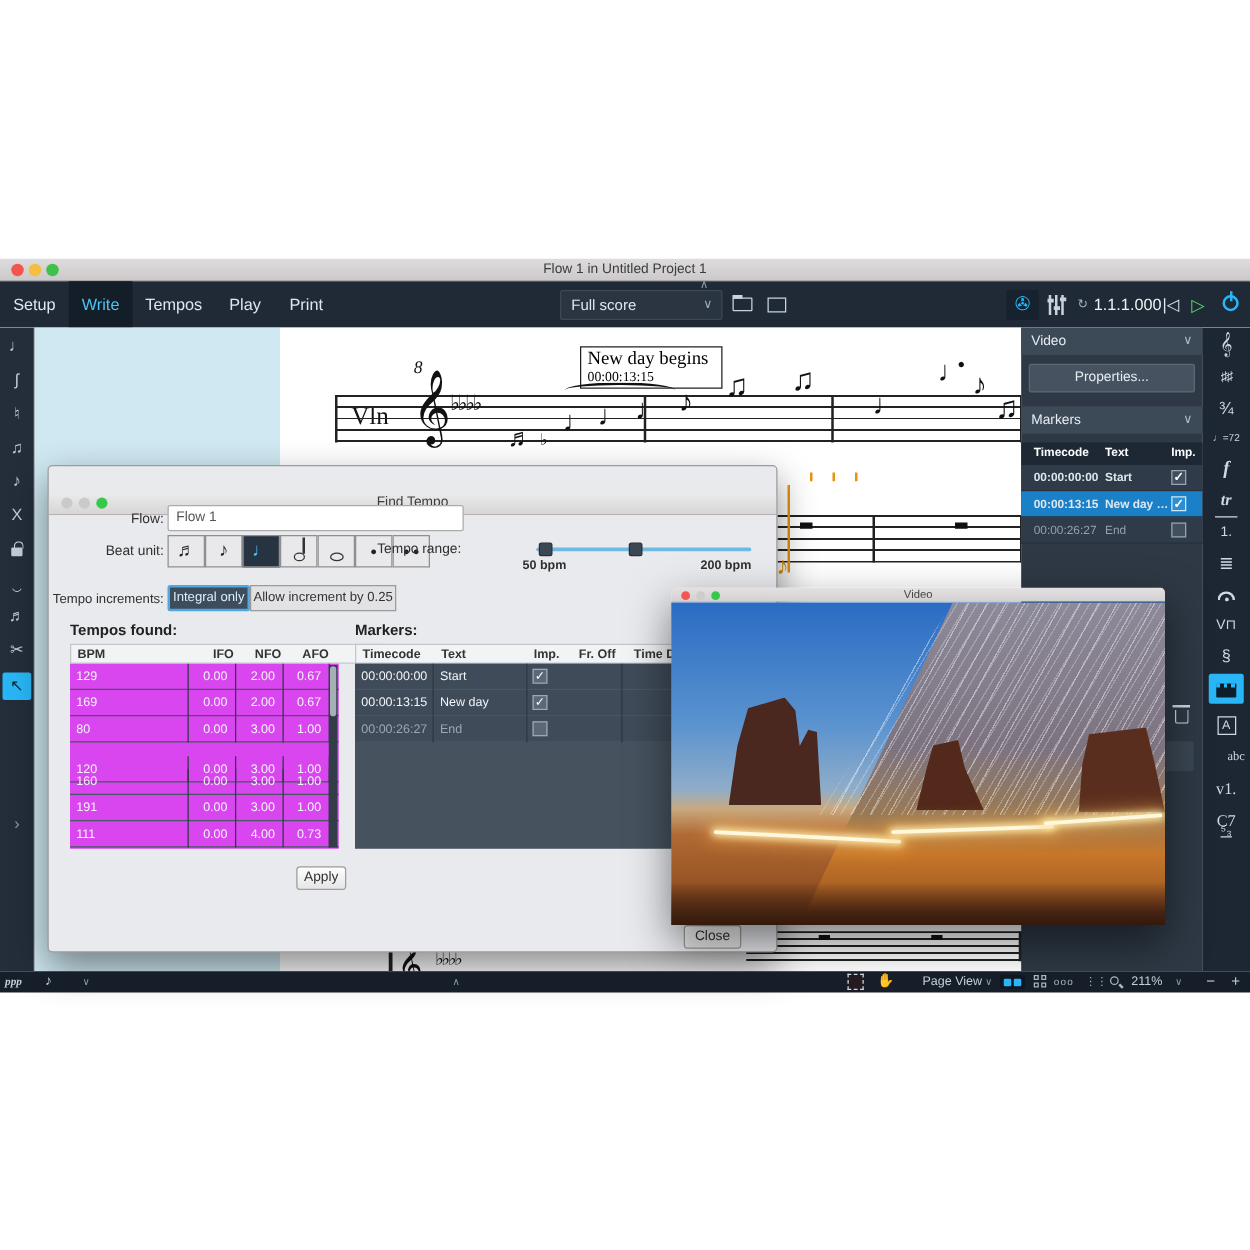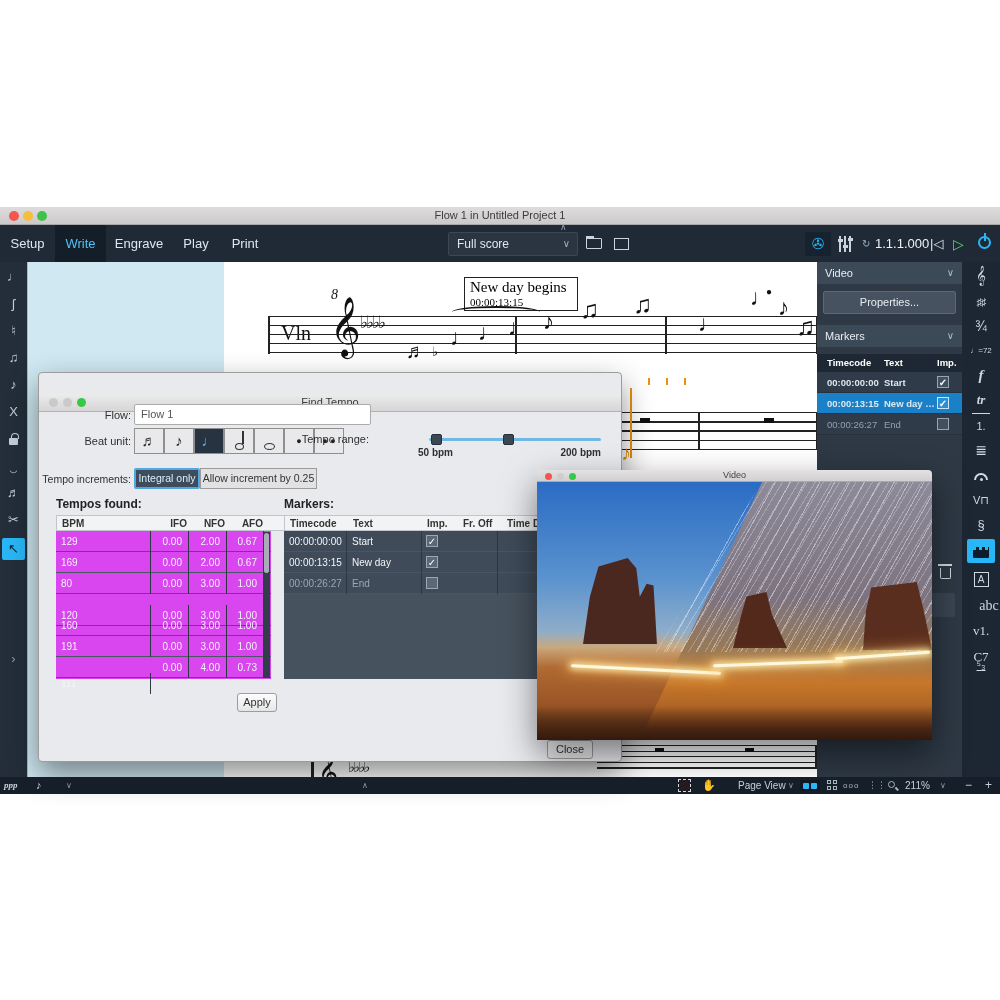--- a/index.html
+++ b/index.html
@@ -154,21 +154,21 @@
       <span class="tl" style="left:9px; background:#f4554e;"></span>
       <span class="tl" style="left:23px; background:#f6bd3e;"></span>
       <span class="tl" style="left:37px; background:#3ec24b;"></span>
       <div class="mac-title">Flow 1 in Untitled Project 1</div>
     </div>
 
     <div class="toolbar">
       <span class="abs" style="left:560px; top:-3px; color:#8fa0b0; font-size:9px;">∧</span>
       <div class="tab" style="left:0; width:55px;">Setup</div>
       <div class="tab active" style="left:55px; width:51px;">Write</div>
-      <div class="tab" style="left:106px; width:66px;">Engrave</div>
+      <div class="tab" style="left:106px; width:66px;">Tempos</div>
       <div class="tab" style="left:172px; width:48px;">Play</div>
       <div class="tab" style="left:220px; width:50px;">Print</div>
 
       <div class="lay-select">
         <span>Full score</span>
         <span class="chev" style="line-height:22px;">∨</span>
       </div>
       <div class="tbtn" style="left:584px; width:22px;">
         <span class="abs" style="left:2px; top:6px; width:16px; height:11px; border:1.5px solid #c8d3de; border-radius:1px;"></span>
         <span class="abs" style="left:2px; top:4px; width:8px; height:3px; background:#c8d3de;"></span>
@@ -312,21 +312,21 @@
         <span class="it" style="top:77px; font-size:8px;">♩=72</span>
         <span class="it serif" style="top:101px; font-size:15px; font-style:italic; font-weight:bold;">f</span>
         <span class="it serif" style="top:126px; font-size:13px; font-style:italic; font-weight:bold;">tr</span>
         <span class="it" style="top:151px; font-size:11px; border-top:1px solid #cfd8e3; width:18px; left:10px;">1.</span>
         <span class="it" style="top:176px; font-size:14px;">≣</span>
         <span class="it" style="top:201px;"><span class="fermata"></span></span>
         <span class="it" style="top:226px; font-size:11px;">V⊓</span>
         <span class="it" style="top:251px; font-size:13px;">§</span>
         <span class="it sel" style="top:277px;"><span class="clapper"></span></span>
         <span class="it" style="top:305px;"><span class="boxA">A</span></span>
-        <span class="it serif" style="top:332px; font-size:14px;padding-left:16px;">abc</span>
+        <span class="it serif" style="top:332px; font-size:10px;padding-left:16px;">abc</span>
         <span class="it serif" style="top:357px; font-size:13px;">v1.</span>
         <span class="it serif" style="top:383px; font-size:13px;">C7</span>
         <span class="it" style="top:391px; font-size:11px;text-decoration:underline;">⁵₃</span>
       </div>
     </div>
 
     <div class="dialog">
       <div class="dtitle">
         <span class="tl" style="left:10px; top:4px; width:9px; height:9px; background:#cacaca;"></span>
         <span class="tl" style="left:24px; top:4px; width:9px; height:9px; background:#cacaca;"></span>
@@ -401,21 +401,21 @@
           <span class="dcell num" style="left:133px; width:38px;">3.00</span>
           <span class="dcell num" style="left:171px; width:37px;">1.00</span>
         </div>
         <div class="drow" style="top:105px;">
           <span class="dcell" style="left:0; width:95px; padding-left:5px;">191</span>
           <span class="dcell num" style="left:95px; width:38px;">0.00</span>
           <span class="dcell num" style="left:133px; width:38px;">3.00</span>
           <span class="dcell num" style="left:171px; width:37px;">1.00</span>
         </div>
         <div class="drow" style="top:126px;">
-          <span class="dcell" style="left:0; width:95px; padding-left:5px;margin-top:16px;">111</span>
+          <span class="dcell" style="left:0; width:95px; padding-left:5px;">111</span>
           <span class="dcell num" style="left:95px; width:38px;">0.00</span>
           <span class="dcell num" style="left:133px; width:38px;">4.00</span>
           <span class="dcell num" style="left:171px; width:37px;">0.73</span>
         </div>
         <div class="scrollbar" style="top:1px; height:146px;">
             <i style="top:1px; height:40px;"></i>
           </div>
       </div>
       <div class="applybtn" style="left:198px; top:320px; width:40px; height:19px; line-height:17px;">Apply</div>
 

